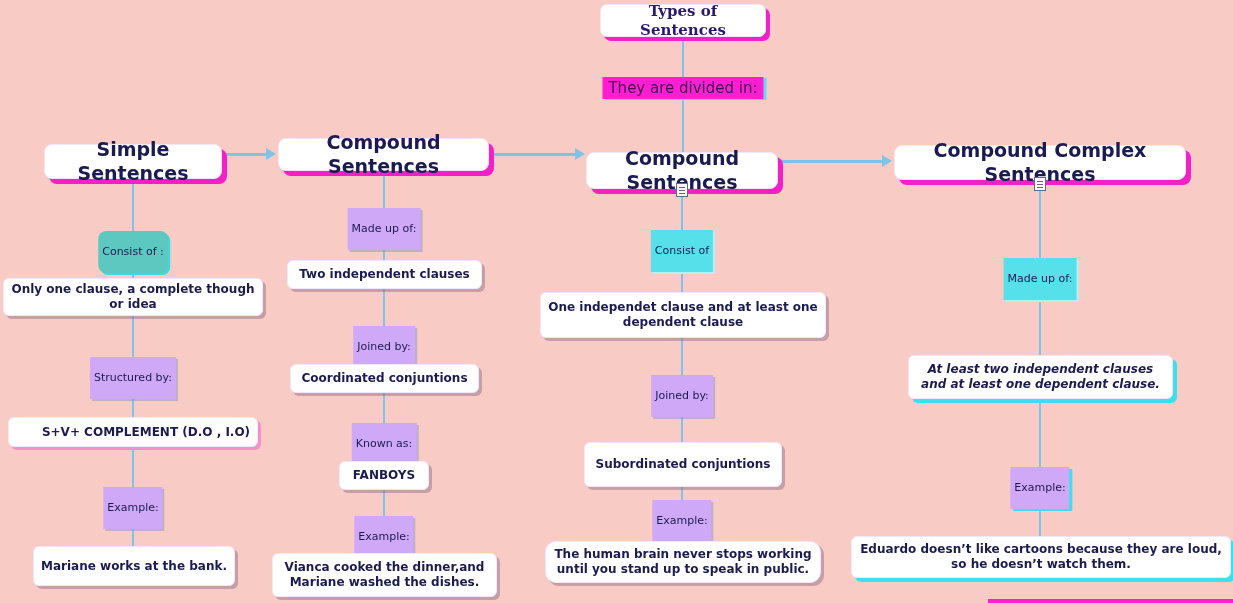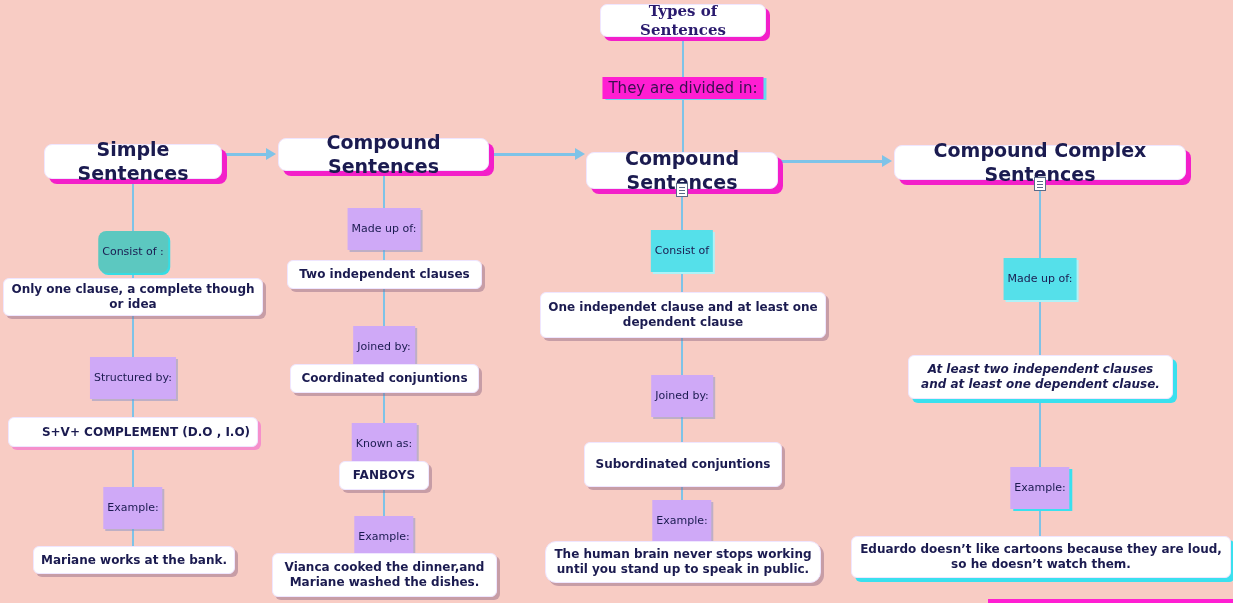--- a/index.html
+++ b/index.html
@@ -75,21 +75,21 @@
   <div class="node heading" style="left:894px;top:145px;width:292px;height:35px;">Compound Complex Sentences</div>
 
   <span class="doc-icon" style="left:682px;top:183px;"></span>
   <span class="doc-icon" style="left:1040px;top:177px;"></span>
 
   <div class="lbl hl-teal" style="left:133px;top:231px;">Consist of :</div>
   <div class="node" style="left:3px;top:278px;width:260px;height:38px;">Only one clause, a complete though or idea</div>
   <div class="lbl hl-lav" style="left:133px;top:357px;">Structured by:</div>
   <div class="node shadow-pink" style="left:8px;top:417px;width:250px;height:30px;">S+V+ COMPLEMENT (D.O , I.O)</div>
   <div class="lbl hl-lav" style="left:133px;top:487px;">Example:</div>
-  <div class="node" style="left:33px;top:546px;width:202px;height:28px;">Mariane works at the bank.</div>
+  <div class="node" style="left:33px;top:546px;width:202px;height:40px;">Mariane works at the bank.</div>
 
   <div class="lbl hl-lav" style="left:384px;top:208px;">Made up of:</div>
   <div class="node" style="left:287px;top:260px;width:195px;height:29px;">Two independent clauses</div>
   <div class="lbl hl-lav" style="left:384px;top:326px;">Joined by:</div>
   <div class="node" style="left:290px;top:364px;width:189px;height:29px;">Coordinated conjuntions</div>
   <div class="lbl hl-lav" style="left:384px;top:423px;">Known as:</div>
   <div class="node" style="left:339px;top:461px;width:90px;height:29px;">FANBOYS</div>
   <div class="lbl hl-lav" style="left:384px;top:516px;">Example:</div>
   <div class="node" style="left:272px;top:553px;width:225px;height:44px;">Vianca cooked the dinner,and Mariane washed the dishes.</div>
 

